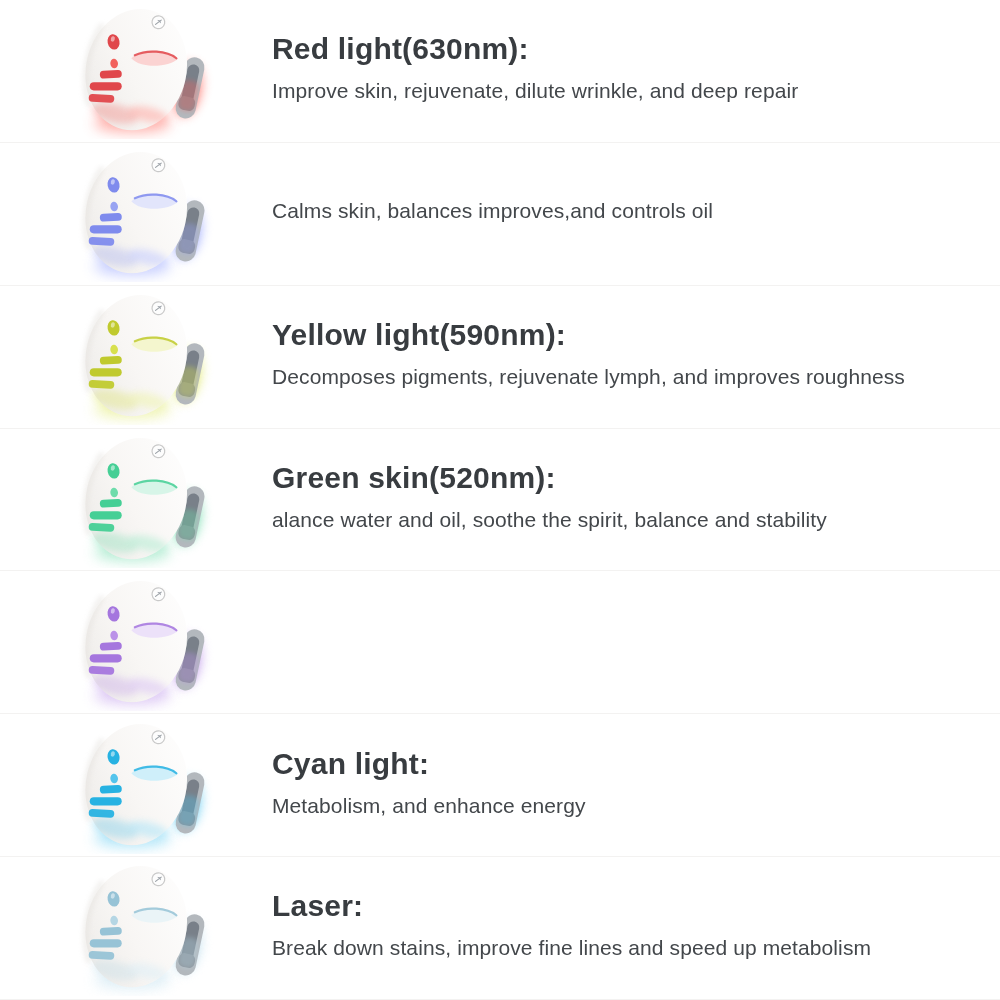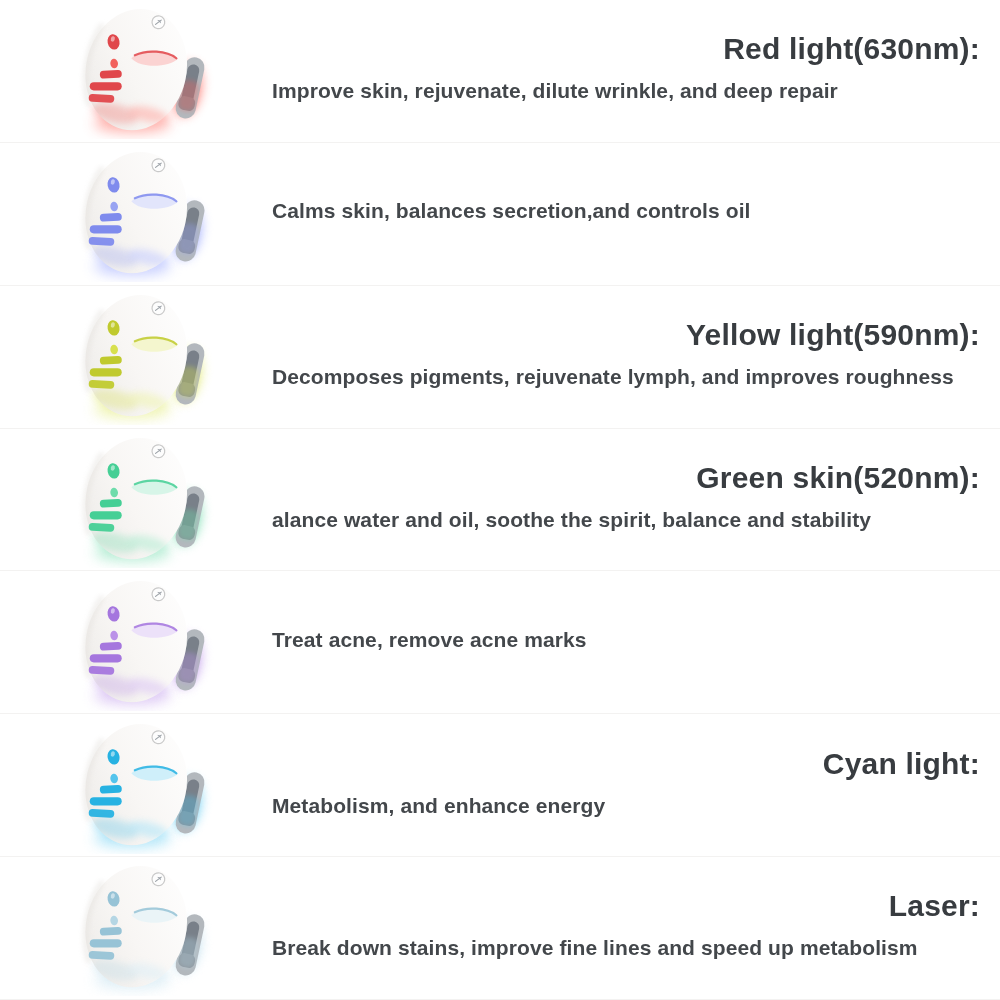--- a/index.html
+++ b/index.html
@@ -18,24 +18,24 @@
     width:272px;flex:none;height:100%;
     display:flex;align-items:center;justify-content:center;
   }
   svg.mask{width:190px;height:137px;display:block;}
   .text-col{
     flex:1;display:flex;flex-direction:column;gap:13px;
     transform:translateY(-3px);padding-right:20px;
   }
   .heading{
     margin:0;font-size:30px;font-weight:600;color:#383c40;
-    letter-spacing:.2px;line-height:1.1;text-align:right;
+    letter-spacing:.2px;line-height:1.1;
   }
   .desc{
-    margin:0;font-size:21px;font-weight:700;color:#43474b;
+    margin:0;font-size:21px;font-weight:400;color:#43474b;
     letter-spacing:.1px;line-height:1.2;
   }
   
   .accentFill{fill:var(--accent);}
   .deepFill{fill:var(--deep);}
   .glowFill{fill:var(--glow);}
   .deepStroke{stroke:var(--deep);}
   .blur3{filter:blur(3px);}
   .blur4{filter:blur(4px);}
   .blur5{filter:blur(5px);}
@@ -147,21 +147,21 @@
 
           <ellipse cx="75" cy="73" rx="4.2" ry="5.2" transform="rotate(-20 75 73)" class="accentFill"></ellipse>
 
           <rect x="62" y="81" width="24" height="8.5" rx="4.2" transform="rotate(-16 74 85)" class="deepFill"></rect>
           <rect x="54" y="95" width="35" height="9" rx="4.5" transform="rotate(-13 71 99)" class="deepFill"></rect>
           <rect x="56" y="109" width="28" height="8.5" rx="4.2" transform="rotate(-10 70 113)" class="deepFill" opacity="0.95"></rect>
         </g>
       </svg>
     </div>
     <div class="text-col">
-      <p class="desc">Calms skin, balances secretion,and controls oil</p>
+      <p class="desc">Calms skin, balances improves,and controls oil</p>
     </div>
   </section>
 
   <section class="row" style="--accent: #d8e04e; --deep: #c0ca2e; --glow: #eef3ae;">
     <div class="mask-wrap">
       <svg class="mask" viewBox="0 0 200 150">
 
         <ellipse cx="96" cy="132" rx="42" ry="11" class="glowFill blur7" opacity="0.9"></ellipse>
 
         <ellipse cx="156" cy="96" rx="17" ry="31" transform="rotate(12 156 96)" class="glowFill blur5" opacity="0.95"></ellipse>
@@ -302,21 +302,20 @@
 
           <ellipse cx="75" cy="73" rx="4.2" ry="5.2" transform="rotate(-20 75 73)" class="accentFill"></ellipse>
 
           <rect x="62" y="81" width="24" height="8.5" rx="4.2" transform="rotate(-16 74 85)" class="deepFill"></rect>
           <rect x="54" y="95" width="35" height="9" rx="4.5" transform="rotate(-13 71 99)" class="deepFill"></rect>
           <rect x="56" y="109" width="28" height="8.5" rx="4.2" transform="rotate(-10 70 113)" class="deepFill" opacity="0.95"></rect>
         </g>
       </svg>
     </div>
     <div class="text-col">
-      <p class="desc">Treat acne, remove acne marks</p>
     </div>
   </section>
 
   <section class="row" style="--accent: #54c4ec; --deep: #27b2e2; --glow: #ace4f8;">
     <div class="mask-wrap">
       <svg class="mask" viewBox="0 0 200 150">
 
         <ellipse cx="96" cy="132" rx="42" ry="11" class="glowFill blur7" opacity="0.9"></ellipse>
 
         <ellipse cx="156" cy="96" rx="17" ry="31" transform="rotate(12 156 96)" class="glowFill blur5" opacity="0.95"></ellipse>

